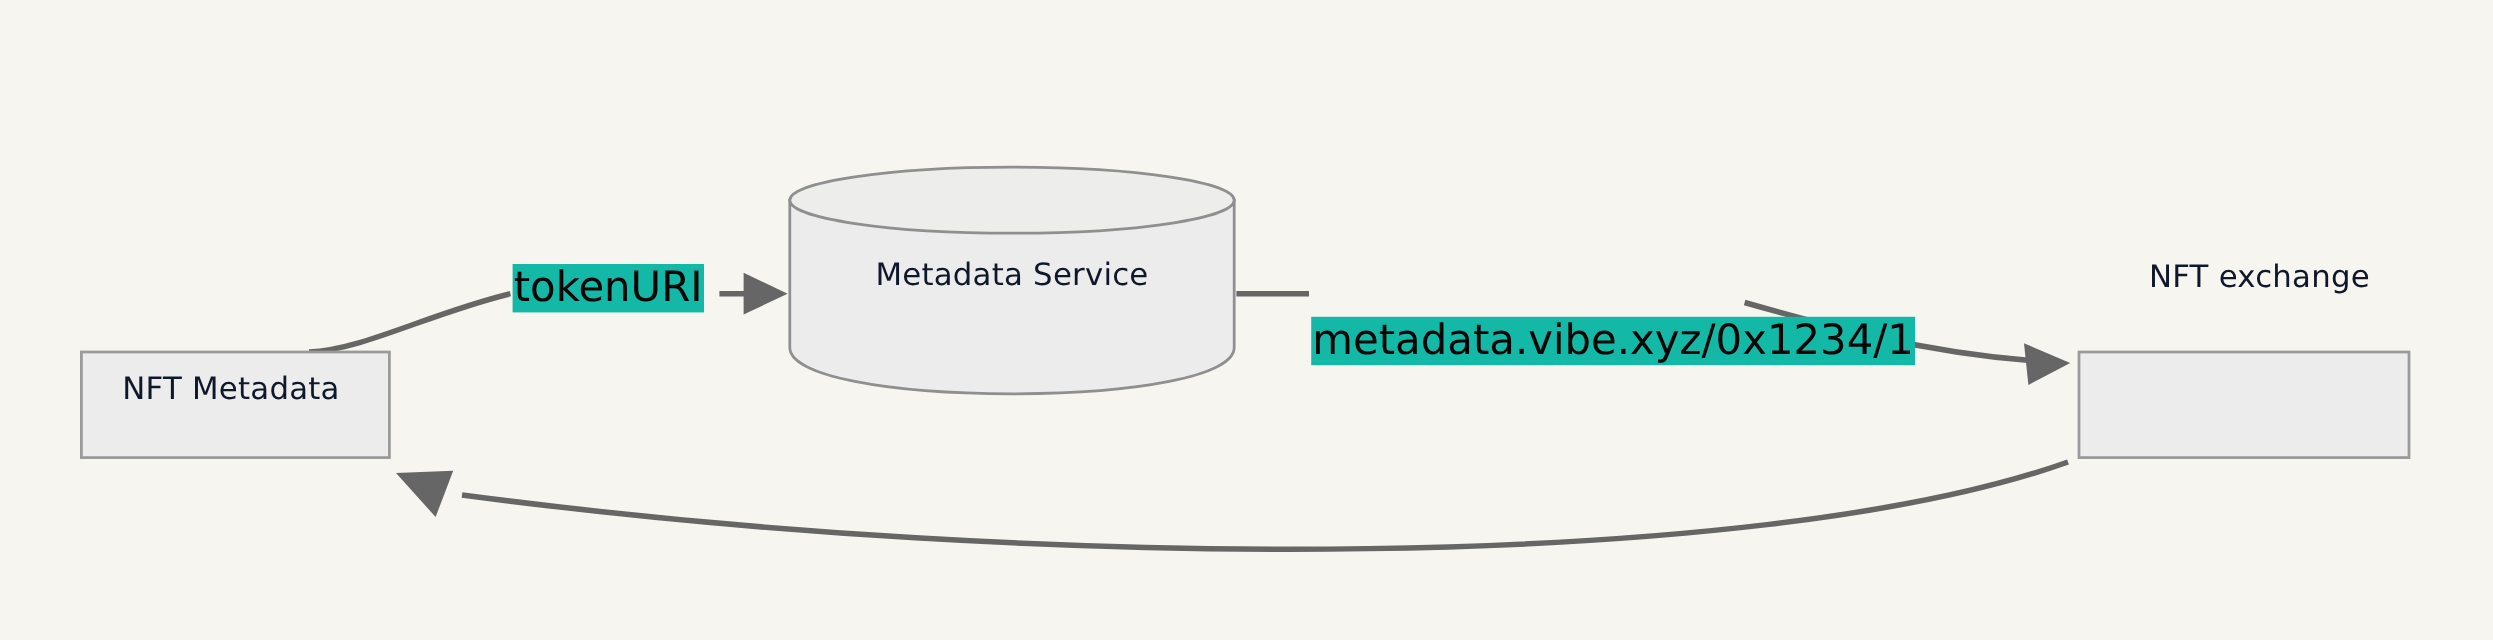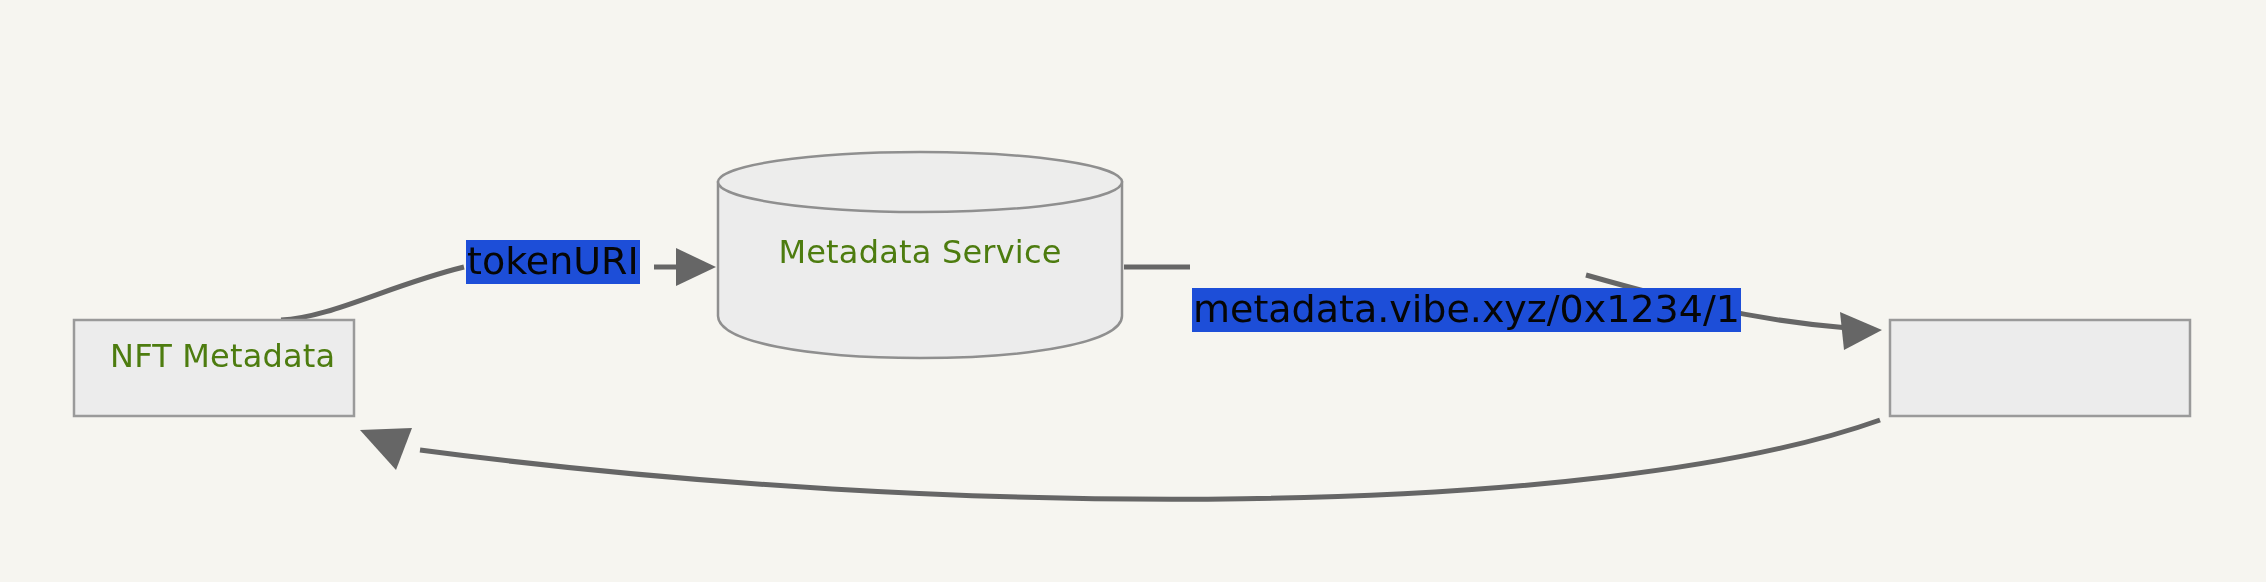--- a/index.html
+++ b/index.html
@@ -46,32 +46,32 @@
     stroke: #666666;
     stroke-width: 5;
     stroke-linecap: butt;
   }
   .arrow-head {
     fill: #666666;
     stroke: none;
   }
   .node-label {
     position: absolute;
-    font-size: 32px;
-    color: #4d7c0f;
+    font-size: 28px;
+    color: #0f172a;
     white-space: nowrap;
     letter-spacing: 0.2px;
     line-height: 1;
   }
   .edge-label {
     position: absolute;
     font-size: 38px;
     color: #060606;
     white-space: nowrap;
-    background: #1d4ed8;
+    background: #14b8a6;
     padding: 2px 1px 4px 1px;
     line-height: 1;
   }
   #label-nft-contract {
     left: 110px;
     top: 340px;
     width: 200px;
     text-align: center;
   }
   #label-metadata-service {
@@ -135,19 +135,20 @@
       <ellipse class="cyl-top" cx="920" cy="182" rx="202" ry="30"></ellipse>
     </g>
 
     <rect class="node-shape" x="1890" y="320" width="300" height="96"></rect>
   </svg>
 
   <div class="node-label" id="label-nft-contract">NFT Metadata</div>
 
   <div class="node-label" id="label-metadata-service">Metadata Service</div>
 
+  <div class="node-label" id="label-nft-exchange">NFT exchange</div>
 
   <div class="edge-label" id="label-token-uri">tokenURI</div>
 
   <div class="edge-label" id="label-metadata-url">metadata.vibe.xyz/0x1234/1</div>
 
 
 </div>
 
 </body></html>

